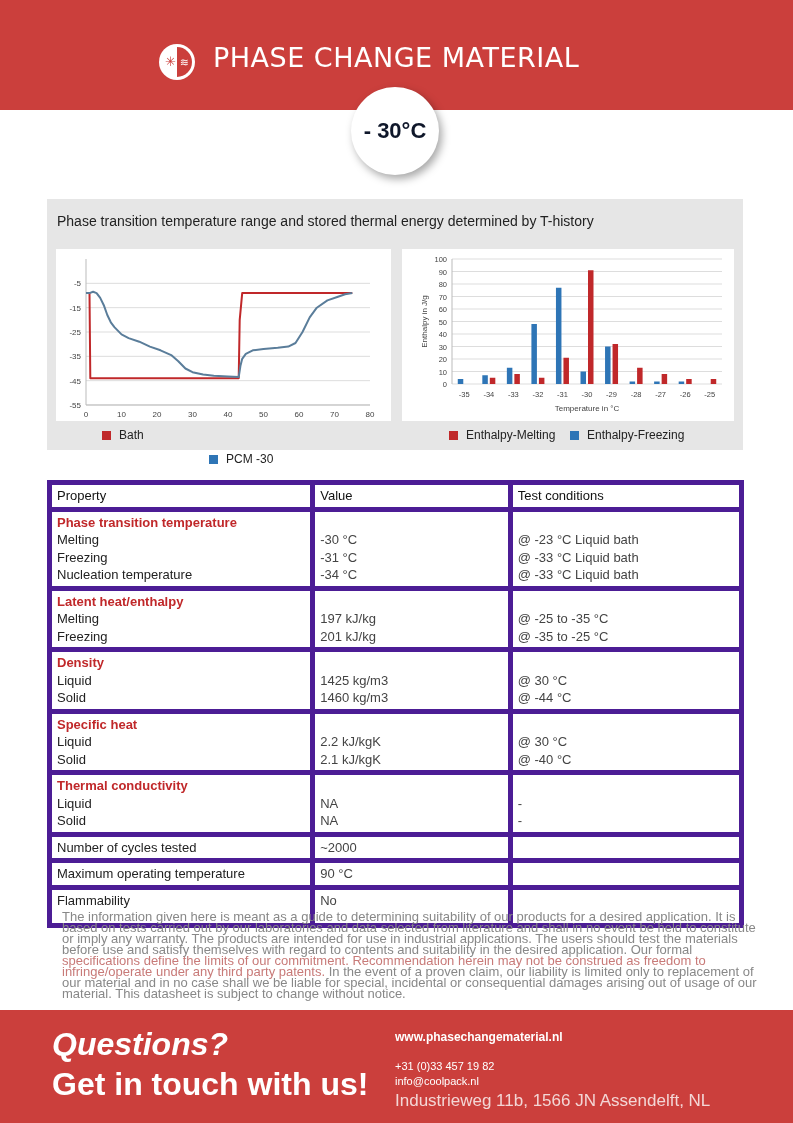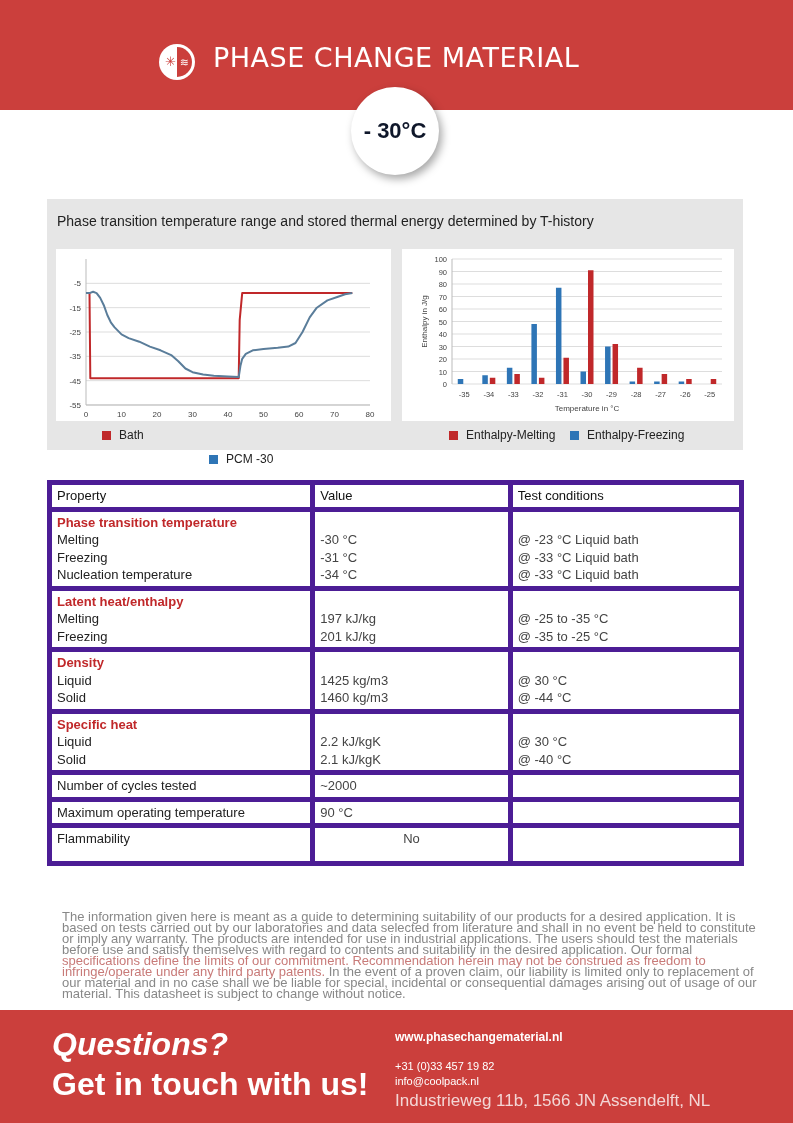--- a/index.html
+++ b/index.html
@@ -236,32 +236,49 @@
           <div>2.2 kJ/kgK</div>
           <div>2.1 kJ/kgK</div>
         </td>
         <td class="val">
           <div>&nbsp;</div>
           <div>@ 30 °C</div>
           <div>@ -40 °C</div>
         </td>
       </tr>
       <tr>
+        <td>
+          <div class="sect">Thermal conductivity</div>
+          <div>Liquid</div>
+          <div>Solid</div>
+        </td>
+        <td class="val">
+          <div>&nbsp;</div>
+          <div>NA</div>
+          <div>NA</div>
+        </td>
+        <td class="val">
+          <div>&nbsp;</div>
+          <div>-</div>
+          <div>-</div>
+        </td>
+      </tr>
+      <tr>
         <td style="height: 22px;">Number of cycles tested</td>
         <td class="val" style="height: 22px;">~2000</td>
         <td class="val" style="height: 22px;"></td>
       </tr>
       <tr>
         <td style="height: 22px;">Maximum operating temperature</td>
         <td class="val" style="height: 22px;">90 °C</td>
         <td class="val" style="height: 22px;"></td>
       </tr>
       <tr>
         <td style="height: 30px;">Flammability</td>
-        <td class="val" style="height: 38px; text-align: center;">No</td>
+        <td class="val" style="height: 38px;">No</td>
         <td class="val" style="height: 22px;"></td>
       </tr>
     </tbody>
 </table>
 
 <div class="disclaimer"><span>The information given here is meant as a guide to determining suitability of our products for a desired application. It is based on tests carried out by our laboratories and data selected from literature and shall in no event be held to constitute or imply any warranty. The products are intended for use in industrial applications. The users should test the materials before use and satisfy themselves with regard to contents and suitability in the desired application. Our formal </span><span class="hl">specifications define the limits of our commitment. Recommendation herein may not be construed as freedom to infringe/operate under any third party patents.</span><span> In the event of a proven claim, our liability is limited only to replacement of our material and in no case shall we be liable for special, incidental or consequential damages arising out of usage of our material. This datasheet is subject to change without notice.</span></div>
 
 <div class="footer">
   <div class="q1">Questions?</div>
   <div class="q2">Get in touch with us!</div>

